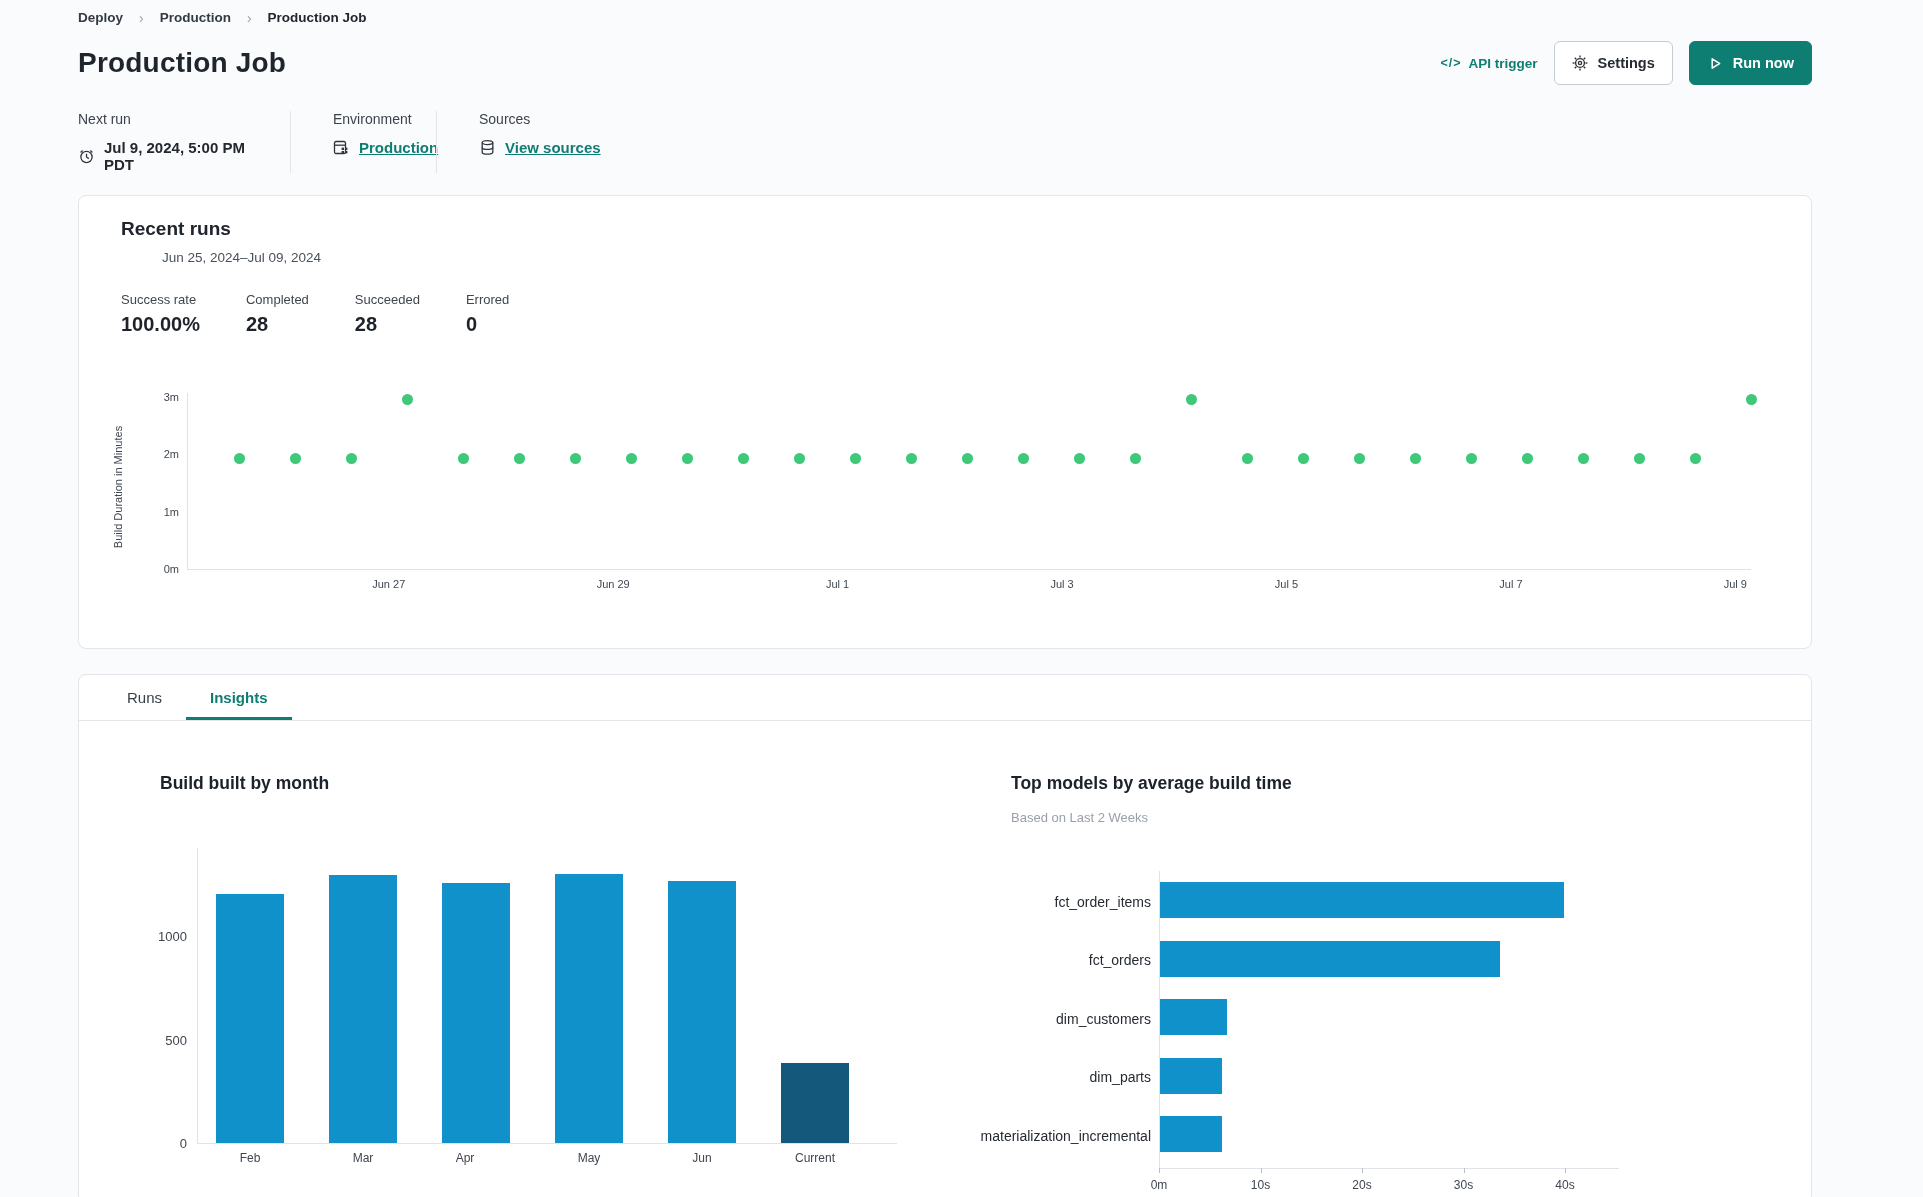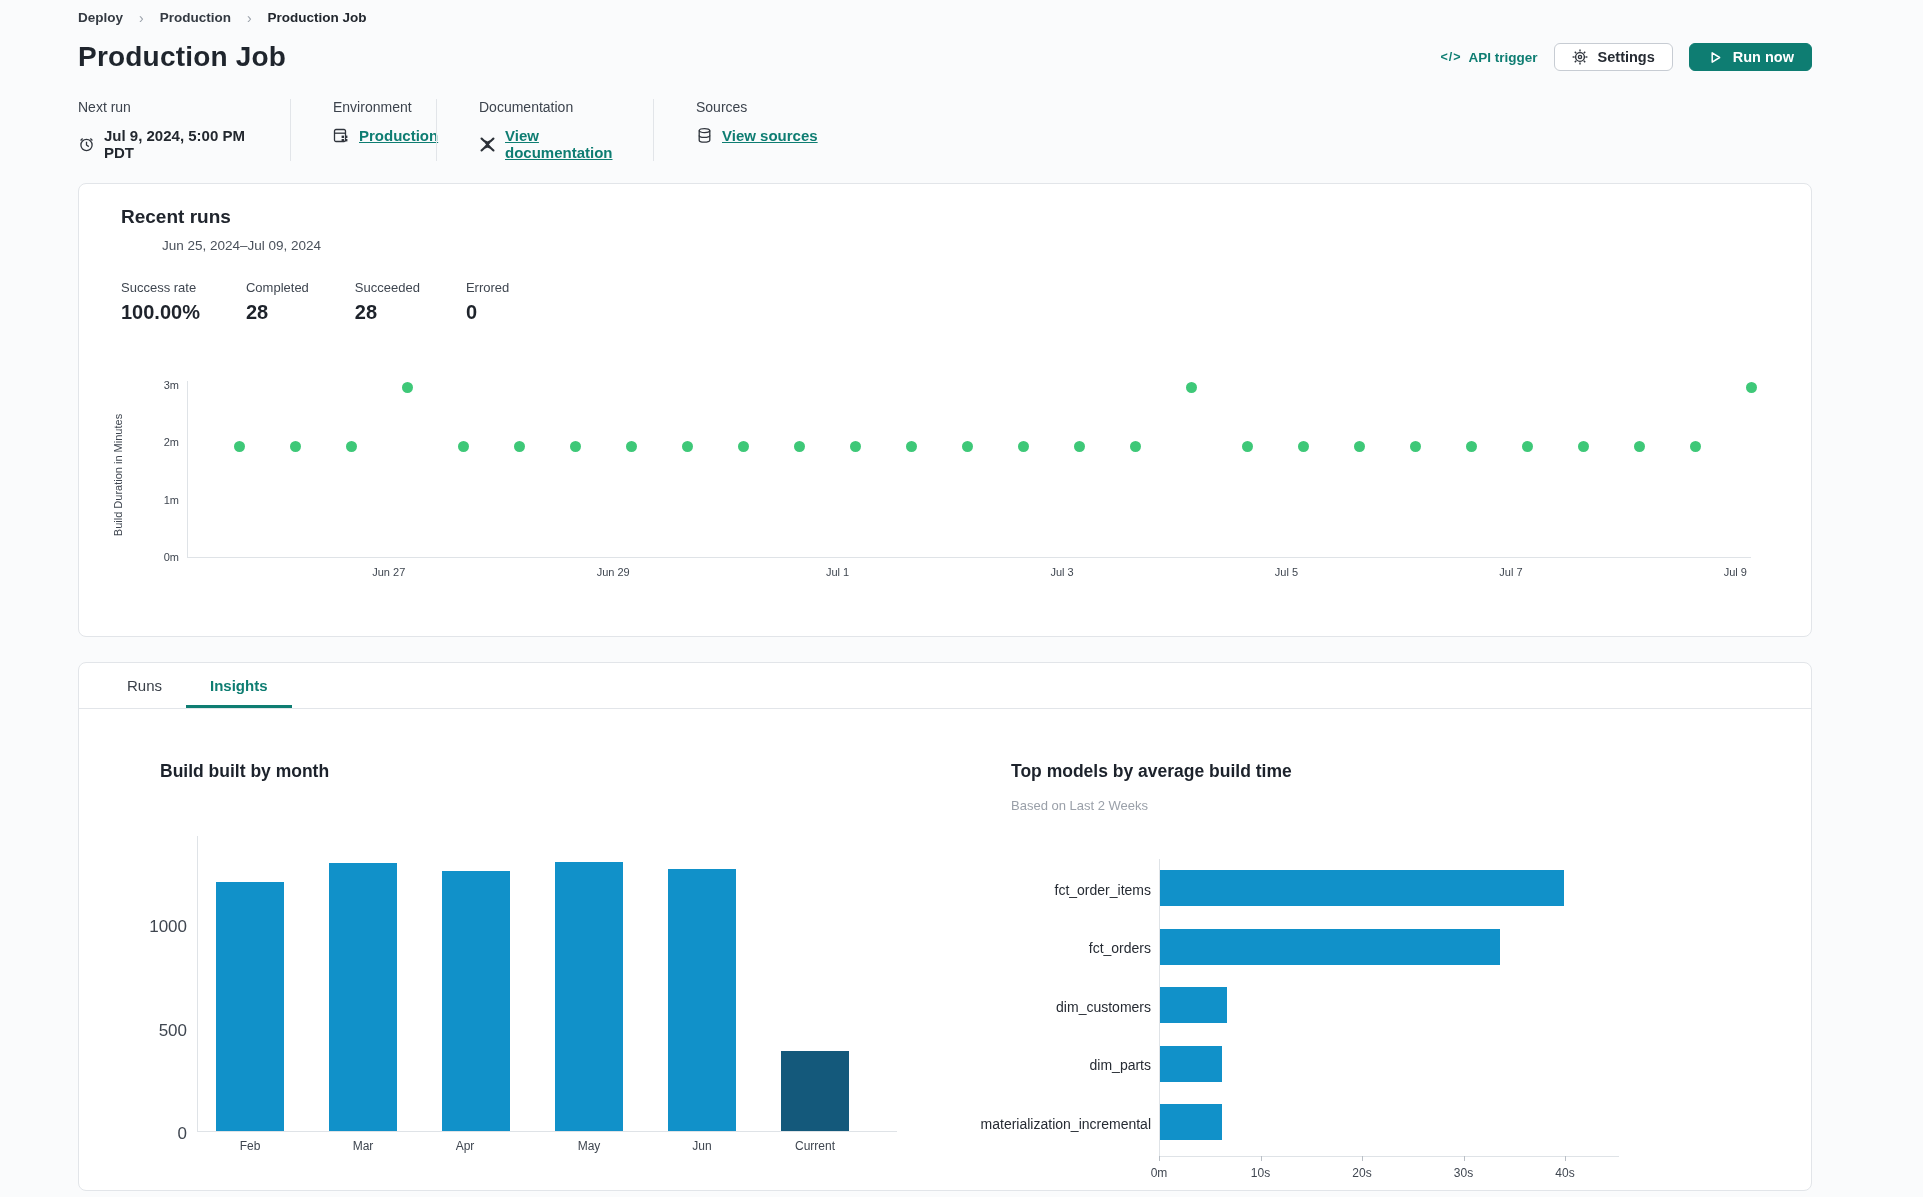--- a/index.html
+++ b/index.html
@@ -15,21 +15,21 @@
   .crumb { font-weight:600; cursor:pointer; }
   .crumb.current { font-weight:700; color:#22272e; }
   .crumb-sep { color:#9aa1aa; font-size:14px; line-height:1; padding:0 6px; }
 
   
   .header-row { display:flex; justify-content:space-between; align-items:center; margin-top:16px; }
   .page-title { font-size:28px; font-weight:700; color:#1f252d; letter-spacing:.2px; }
   .header-actions { display:flex; align-items:center; gap:16px; }
   .api-trigger { display:flex; align-items:center; gap:7px; color:#0E7D72; font-size:13.5px; font-weight:600; cursor:pointer; }
   .api-code { font-weight:700; font-size:12.5px; letter-spacing:1px; }
-  .btn { display:flex; align-items:center; gap:9px; height:28px; padding:0 17px; border-radius:6px;
+  .btn { display:flex; align-items:center; gap:9px; height:44px; padding:0 17px; border-radius:6px;
          font-size:14.5px; font-weight:600; cursor:pointer; }
   .btn-secondary { background:#fff; border:1px solid #c7ccd3; color:#262b33; }
   .btn-primary { background:#0E7D72; border:1px solid #0E7D72; color:#fff; }
 
   
   .meta-strip { display:flex; margin-top:26px; }
   .meta-col { padding-right:20px; }
   .meta-col + .meta-col { border-left:1px solid #e2e5e9; padding-left:42px; }
   .meta-col.c1 { width:212px; }
   .meta-col.c2 { width:146px; }
@@ -65,21 +65,21 @@
   .tab { padding:0 24px; line-height:45px; font-size:15px; color:#3a4049; cursor:pointer; }
   .tab.active { color:#0E7D72; font-weight:700; border-bottom:3px solid #0E7D72; }
 
   
   .chart-title { position:absolute; font-size:17.5px; font-weight:700; color:#1c222b; }
   .chart-subtitle { position:absolute; font-size:13px; color:#9aa0a9; }
   .axis-v { position:absolute; border-left:1px solid #dfe3e7; width:1px; }
   .axis-h { position:absolute; border-top:1px solid #dfe3e7; height:1px; }
   .vbar { position:absolute; cursor:pointer; }
   .hbar { position:absolute; cursor:pointer; }
-  .bartick-y { position:absolute; width:40px; text-align:right; font-size:17px; color:#3f4650; }
+  .bartick-y { position:absolute; width:40px; text-align:right; font-size:13px; color:#3f4650; }
   .bartick-x { position:absolute; font-size:12px; color:#3f4650; transform:translateX(-50%); }
   .hbar-label { position:absolute; width:250px; text-align:right; font-size:14px; color:#262b33; }
   .tickmark { position:absolute; width:1px; height:5px; background:#b9bfc6; }
 </style>
 </head>
 <body>
 
 <div class="page">
 
   <div class="breadcrumb">
@@ -155,31 +155,20 @@
             </g>
             <g fill="#30353d">
               <rect x="8.6" y="8.6" width="2.4" height="2.4"></rect>
               <rect x="12" y="8.6" width="2.4" height="2.4"></rect>
               <rect x="8.6" y="12" width="2.4" height="2.4"></rect>
               <rect x="12" y="12" width="2.4" height="2.4"></rect>
             </g>
           </svg>
         </span>
         <span class="meta-link">Production</span>
-      </div>
-    </div>
-    <div class="meta-col c3">
-      <div class="meta-label">Documentation</div>
-      <div class="meta-value">
-        <span class="micon">
-          <svg width="17" height="17" viewBox="0 0 17 17">
-            <path d="M2.5 2.5 C5 5.5 5.5 6 8.5 6.5 C11.5 6 12 5.5 14.5 2.5 C11.5 5 11 5.5 8.5 8.5 C6 5.5 5.5 5 2.5 2.5 Z M2.5 14.5 C5.5 12 6 11.5 8.5 8.5 C11 11.5 11.5 12 14.5 14.5 C12 11.5 11.5 11 8.5 10.5 C5.5 11 5 11.5 2.5 14.5 Z" fill="#2b3037" stroke="#2b3037" stroke-width="2" stroke-linejoin="round"></path>
-          </svg>
-        </span>
-        <span class="meta-link">View documentation</span>
       </div>
     </div>
     <div class="meta-col c4">
       <div class="meta-label">Sources</div>
       <div class="meta-value">
         <span class="micon">
           <svg width="17" height="17" viewBox="0 0 17 17">
             <g stroke="#30353d" stroke-width="1.3" fill="none">
               <ellipse cx="8.5" cy="3.6" rx="5.3" ry="2"></ellipse>
               <path d="M3.2 3.6 v9.6 c0 1.1 2.4 2 5.3 2 s5.3 -0.9 5.3 -2 v-9.6"></path>

